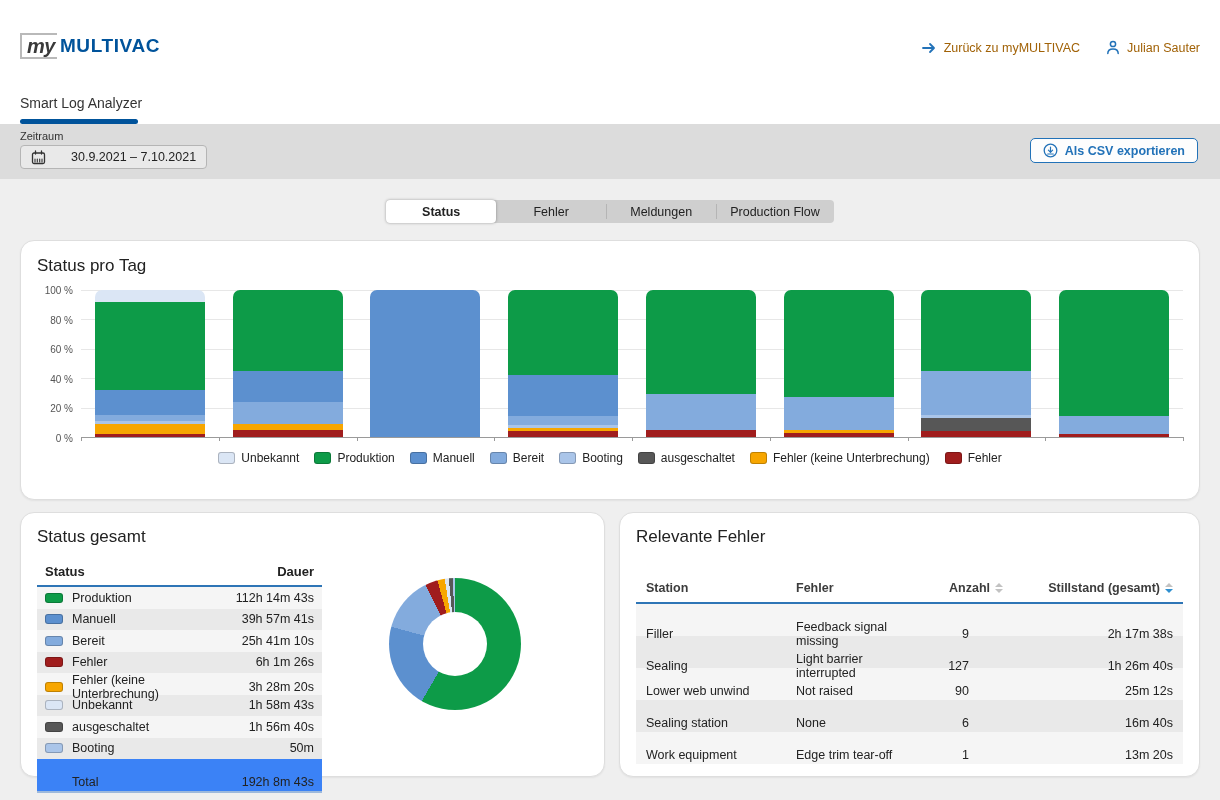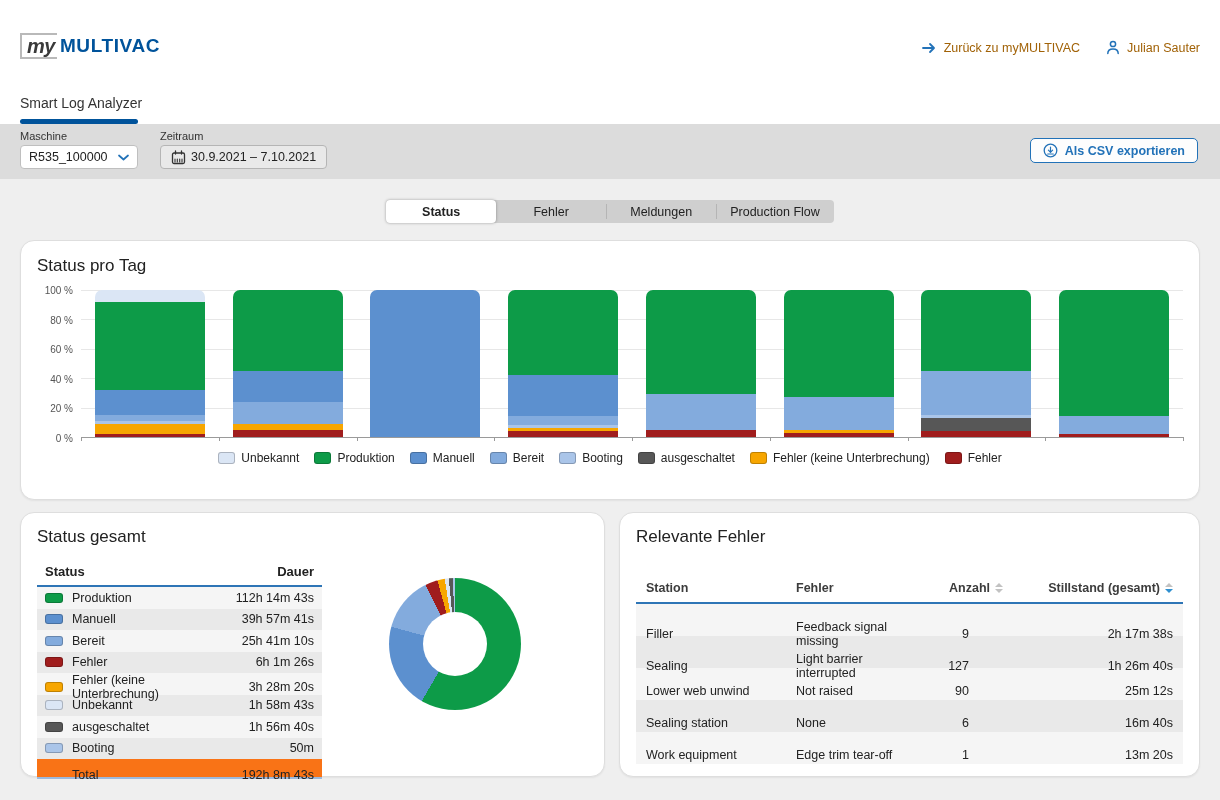--- a/index.html
+++ b/index.html
@@ -18,21 +18,21 @@
   .hdr-link { display:flex; align-items:center; gap:7px; color:#a16207; font-size:12.5px; cursor:pointer; }
   .app-tab-row { position:absolute; left:20px; bottom:0; }
   .app-tab-label { font-size:14px; color:#333; padding-bottom:8px; display:block; }
   .app-tab-underline { width:118px; height:5px; background:#00539b; border-radius:3px; }
 
   
   .filter-bar { height:55px; background:#dcdcdc; display:flex; align-items:flex-start; padding:6px 20px 0 20px; position:relative; }
   .filter-group { margin-right:22px; }
   .filter-label { font-size:11px; color:#333; display:block; margin-bottom:3px; }
   .select-box { width:118px; height:24px; background:#fff; border:1px solid #bfbfbf; border-radius:4px; display:flex; align-items:center; justify-content:space-between; padding:0 8px; font-size:12.5px; cursor:pointer; }
-  .date-box { height:24px; background:#e9e9e9; border:1px solid #b5b5b5; border-radius:4px; display:flex; align-items:center; gap:5px; padding:0 10px; font-size:12.5px; color:#222; cursor:pointer; }
+  .date-box { height:24px; background:#e9e9e9; border:1px solid #b5b5b5; border-radius:4px; display:flex; align-items:center; gap:25px; padding:0 10px; font-size:12.5px; color:#222; cursor:pointer; }
   .csv-btn { position:absolute; right:22px; top:14px; height:25px; display:flex; align-items:center; gap:7px; background:#fdfdfd; border:1px solid #2272b8; border-radius:5px; padding:0 12px; color:#2272b8; font-size:12.5px; font-weight:bold; cursor:pointer; }
 
   
   .content { height:623px; background:#efefef; padding-top:21px; }
 
   
   .seg-wrap { display:flex; justify-content:center; }
   .seg-control { display:flex; background:#cfcfcf; border-radius:4px; padding:0; height:23px; }
   .seg { min-width:110px; display:flex; align-items:center; justify-content:center; font-size:12.5px; color:#222; padding:0 14px; cursor:pointer; position:relative; }
   .seg.active { background:#fff; border-radius:4px; box-shadow:0 0 3px rgba(0,0,0,0.35); font-weight:bold; }
@@ -69,21 +69,21 @@
   .sg-body { display:flex; margin-top:13px; }
   .sg-table { width:285px; flex:none; font-size:12.5px; }
   .sg-head { display:grid; grid-template-columns:1fr 112px; font-weight:bold; font-size:13px; padding:4px 8px 6px 8px; border-bottom:2px solid #2e75b6; }
   .sg-head .col-r { text-align:right; }
   .sg-row { display:grid; grid-template-columns:1fr 112px; align-items:center; height:21.5px; padding:0 8px; }
   .sg-row:nth-child(odd) { background:#f5f5f5; }
   .sg-row:nth-child(even) { background:#e9e9e9; }
   .sg-row .cell-l { display:flex; align-items:center; gap:9px; }
   .sg-row .swatch { width:18px; height:10px; }
   .sg-row .cell-r { text-align:right; }
-  .sg-total { display:grid; grid-template-columns:1fr 112px; align-items:center; height:19px; padding:9px 8px; background:#f97316; border-bottom:2px solid #9db9dc; font-size:12.5px; }
+  .sg-total { display:grid; grid-template-columns:1fr 112px; align-items:center; height:19px; padding:16px 8px; background:#3b82f6; border-bottom:2px solid #9db9dc; font-size:12.5px; }
   .sg-total .cell-l { padding-left:27px; }
   .sg-total .cell-r { text-align:right; }
 
   
   .donut-wrap { flex:1; display:flex; align-items:flex-start; justify-content:center; padding-top:18px; }
   .donut { width:132px; height:132px; border-radius:50%; position:relative; }
   .donut::after { content:""; position:absolute; width:64px; height:64px; background:#fff; border-radius:50%; top:34px; left:34px; }
 
   
   .rf-table { margin-top:30px; font-size:12.5px; }
@@ -135,31 +135,20 @@
         <span>Julian Sauter</span>
       </span>
     </div>
     <div class="app-tab-row">
       <span class="app-tab-label">Smart Log Analyzer</span>
       <div class="app-tab-underline"></div>
     </div>
   </div>
 
   <div class="filter-bar">
-    <div class="filter-group">
-      <span class="filter-label">Maschine</span>
-      <div class="select-box">
-        <span>R535_100000</span>
-        <span>
-          <svg width="11" height="7" viewBox="0 0 11 7">
-              <path d="M1 1.5 l4.5 4 4.5-4" stroke="#2272b8" stroke-width="1.7" fill="none" stroke-linecap="round" stroke-linejoin="round"></path>
-            </svg>
-        </span>
-      </div>
-    </div>
     <div class="filter-group">
       <span class="filter-label">Zeitraum</span>
       <div class="date-box">
         <span>
           <svg width="15" height="15" viewBox="0 0 15 15">
               <rect x="1.5" y="3" width="12" height="10.5" rx="1.5" stroke="#333" stroke-width="1.3" fill="none"></rect>
               <path d="M4.5 1 v3 M10.5 1 v3" stroke="#333" stroke-width="1.3" stroke-linecap="round"></path>
               <path d="M4 9 v3 M6.3 9 v3 M8.7 9 v3 M11 9 v3" stroke="#333" stroke-width="1.1" stroke-linecap="round"></path>
             </svg>
         </span>

